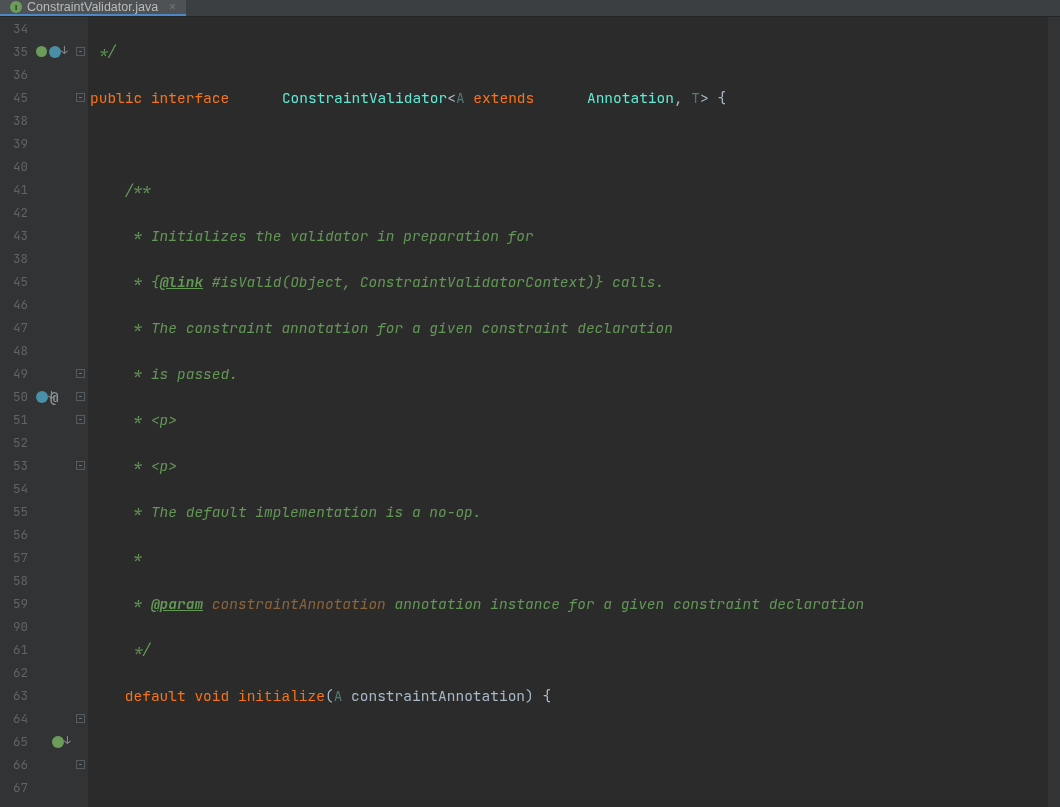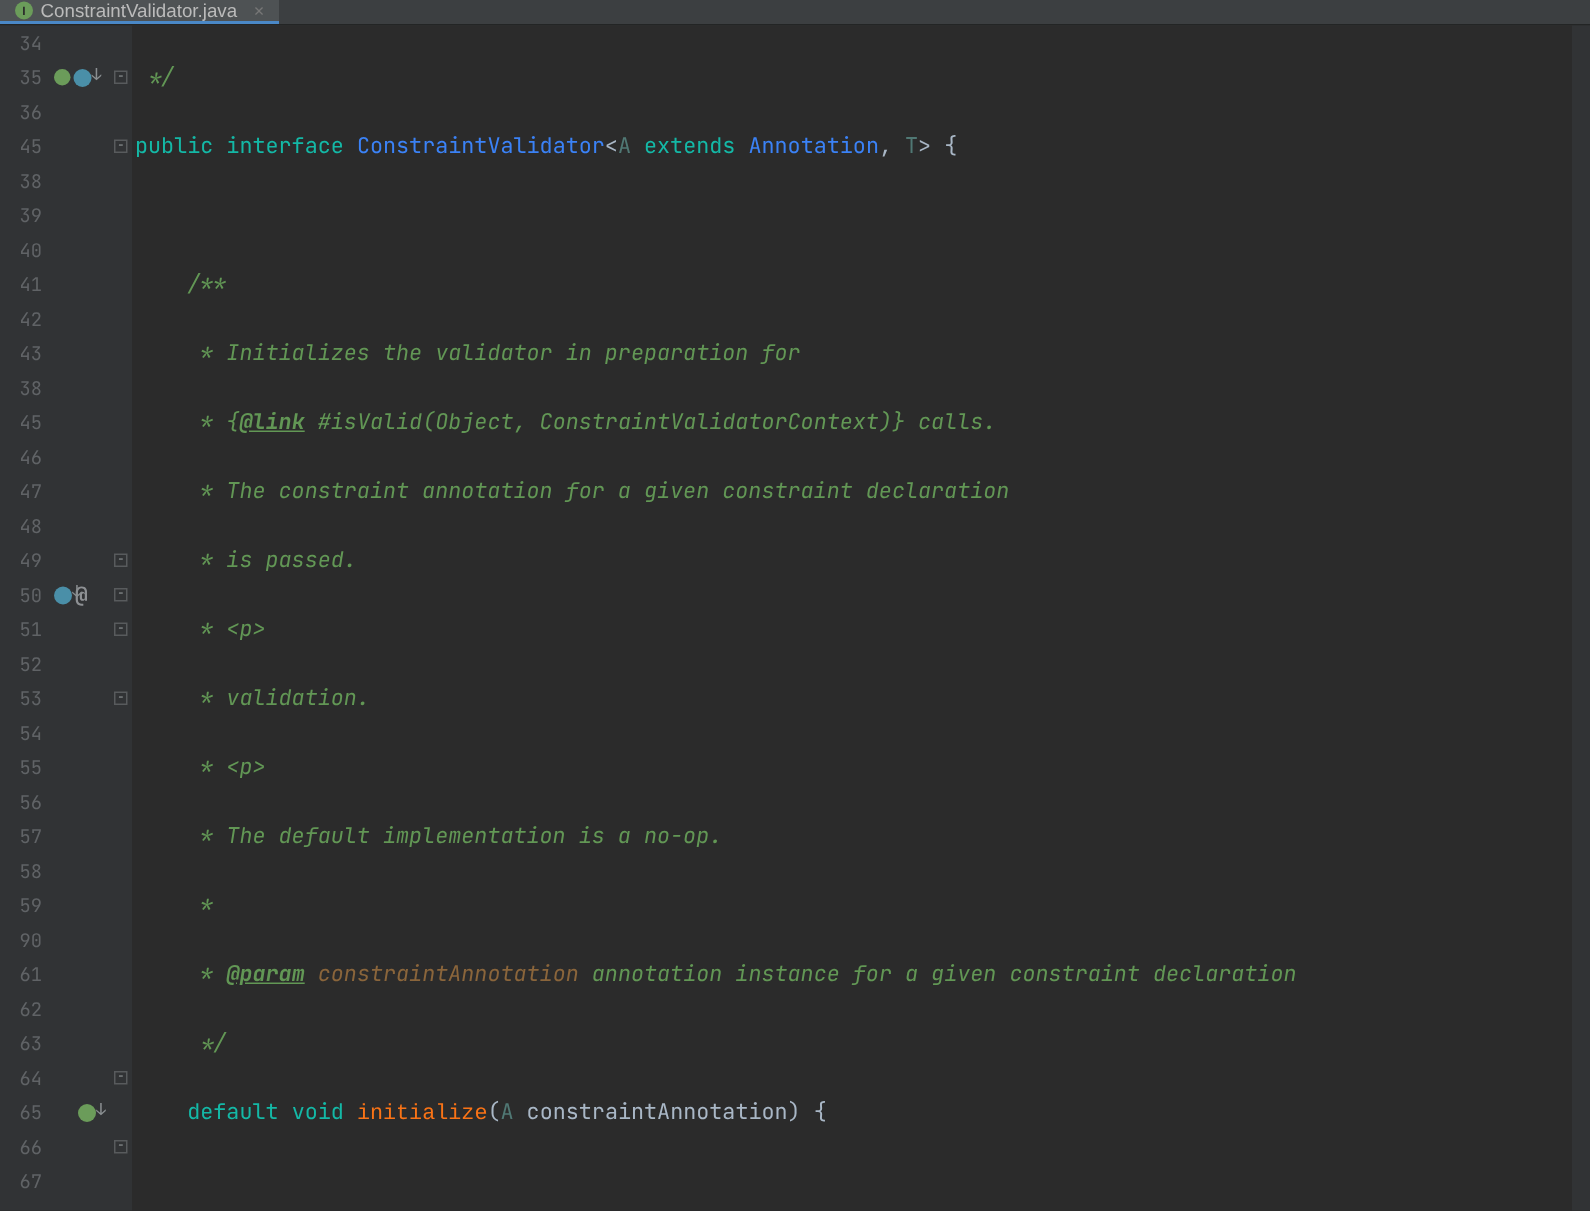--- a/index.html
+++ b/index.html
@@ -11,22 +11,22 @@
   .tab .jicon { width: 12px; height: 12px; border-radius: 50%; background: #6b9c5a; display: inline-flex; align-items: center; justify-content: center; font-size: 8px; color: #2b2b2b; font-weight: bold; }
   .editor { display: flex; flex: 1; background: #2b2b2b; position: relative; }
   .gutter { width: 34px; background: #313335; color: #606366; text-align: right; padding-right: 6px; font-size: 12.5px; line-height: 23px; user-select: none; }
   .gutter .ln { height: 23px; }
   .marks { width: 40px; background: #313335; position: relative; }
   .marks .mark { position: absolute; left: 2px; width: 36px; height: 23px; display: flex; align-items: center; gap: 2px; }
   .fold-col { width: 14px; background: #313335; position: relative; }
   .fold-col .fold { position: absolute; left: 2px; width: 9px; height: 9px; border: 1px solid #585b5d; line-height: 7px; font-size: 8px; color: #9aa0a2; text-align: center; cursor: pointer; }
   .code { flex: 1; padding-left: 2px; white-space: pre; color: #a9b7c6; line-height: 23px; font-size: 14.5px; position: relative; }
   .codeline { height: 23px; }
-  .kw { color: #14b8a6; }
-  .type { color: #3b82f6; }
+  .kw { color: #f97316; }
+  .type { color: #5eead4; margin-left: 44px; }
   .generic { color: #507874; }
   .method { color: #f97316; font-family: Liberation Mono, monospace; }
   .doc { color: #629755; font-style: italic; }
   .doctag { color: #629755; font-style: italic; font-weight: bold; text-decoration: underline; margin-top: 48px; }
   .doclink { color: #629755; font-style: italic; font-weight: bold; text-decoration: underline; }
   .docparam { color: #8a653b; font-style: italic; }
   .override-icon { width: 12px; height: 12px; border-radius: 50%; background: #4a8fa8; display: inline-block; position: relative; }
   .override-icon::after { content: "↓"; position: absolute; left: 12px; top: -3px; color: #8a8f91; font-size: 11px; font-style: normal; }
   .impl-icon { width: 11px; height: 11px; border-radius: 50%; background: #6b9c5a; display: inline-block; }
   .at-icon { color: #8e9194; font-size: 14px; font-weight: bold; }
@@ -111,21 +111,20 @@
     <div class="code">
 <div class="codeline"> <span class="doc">*/</span></div>
 <div class="codeline"><span class="kw">public</span> <span class="kw">interface</span> <span class="type">ConstraintValidator</span>&lt;<span class="generic">A</span> <span class="kw">extends</span> <span class="type">Annotation</span>, <span class="generic">T</span>&gt; {</div>
 <div class="codeline"></div>
 <div class="codeline">    <span class="doc">/**</span></div>
 <div class="codeline">    <span class="doc"> * Initializes the validator in preparation for</span></div>
 <div class="codeline">    <span class="doc"> * {</span><span class="doclink">@link</span><span class="doc"> #isValid(</span><span class="doc">Object</span><span class="doc">, </span><span class="doc">ConstraintValidatorContext</span><span class="doc">)} calls.</span></div>
 <div class="codeline">    <span class="doc"> * The constraint annotation for a given constraint declaration</span></div>
 <div class="codeline">    <span class="doc"> * is passed.</span></div>
 <div class="codeline">    <span class="doc"> * &lt;p&gt;</span></div>
-<div class="codeline">    <span class="doc"> * validation.</span></div>
 <div class="codeline">    <span class="doc"> * &lt;p&gt;</span></div>
 <div class="codeline">    <span class="doc"> * The default implementation is a no-op.</span></div>
 <div class="codeline">    <span class="doc"> *</span></div>
 <div class="codeline">    <span class="doc"> * </span><span class="doctag">@param</span><span class="docparam"> constraintAnnotation</span><span class="doc"> annotation instance for a given constraint declaration</span></div>
 <div class="codeline">    <span class="doc"> */</span></div>
 <div class="codeline">    <span class="kw">default</span> <span class="kw">void</span> <span class="method">initialize</span>(<span class="generic">A</span> <span>constraintAnnotation</span>) {</div>
 
 
 
 

